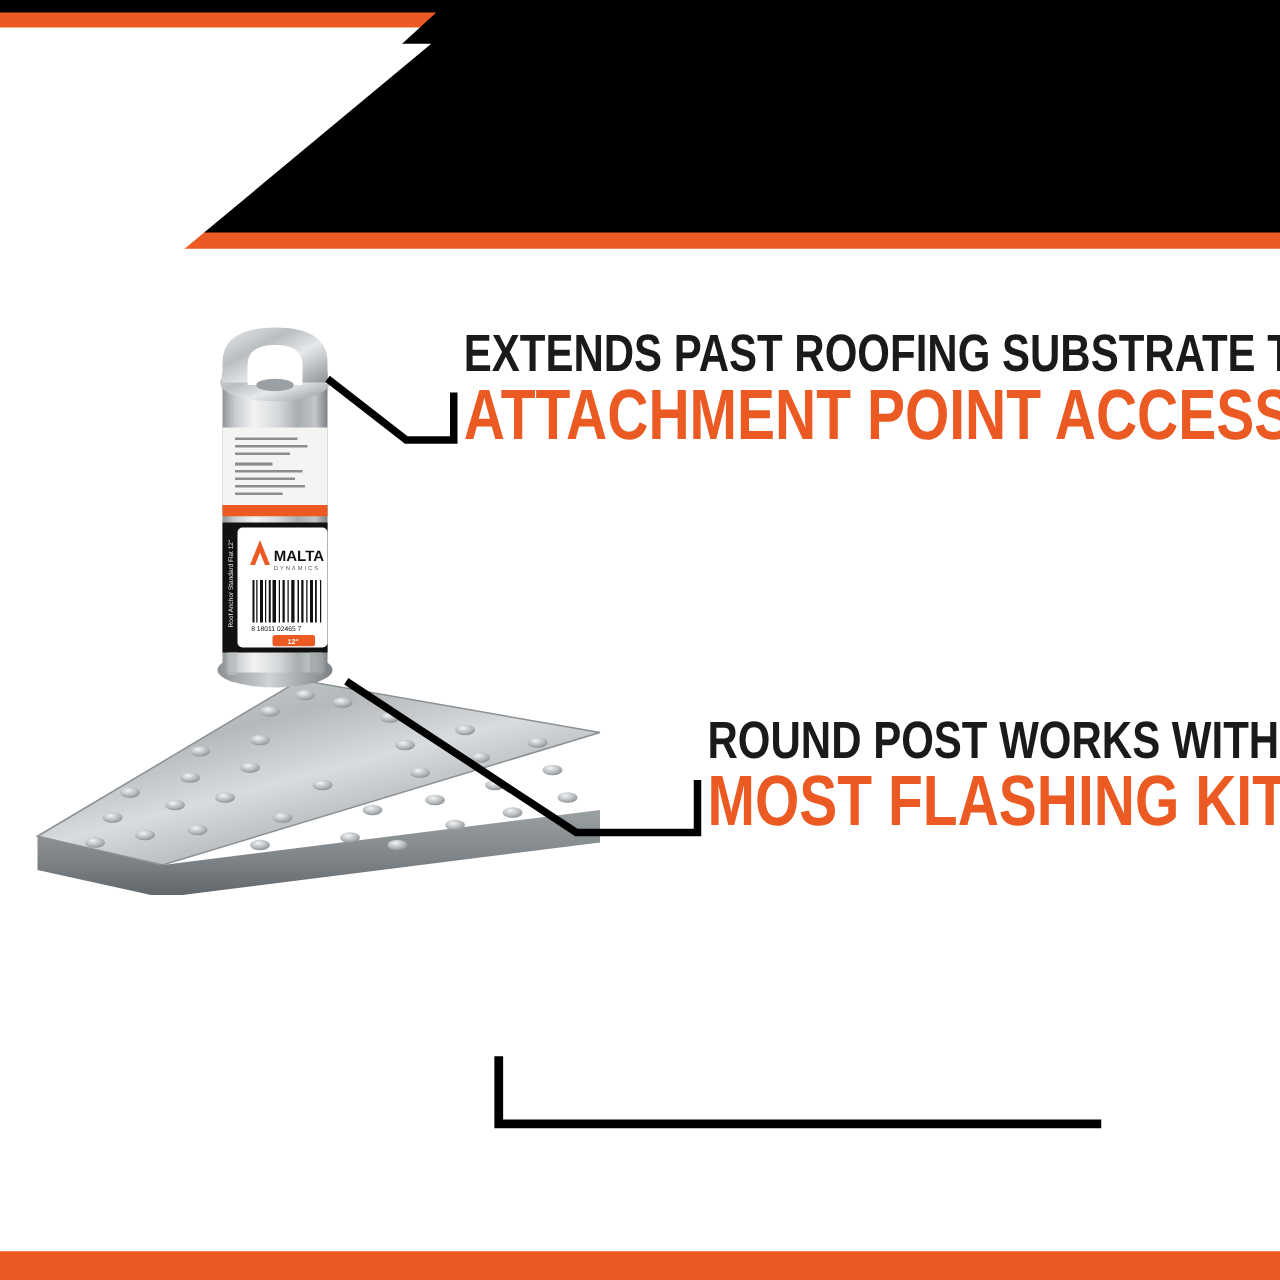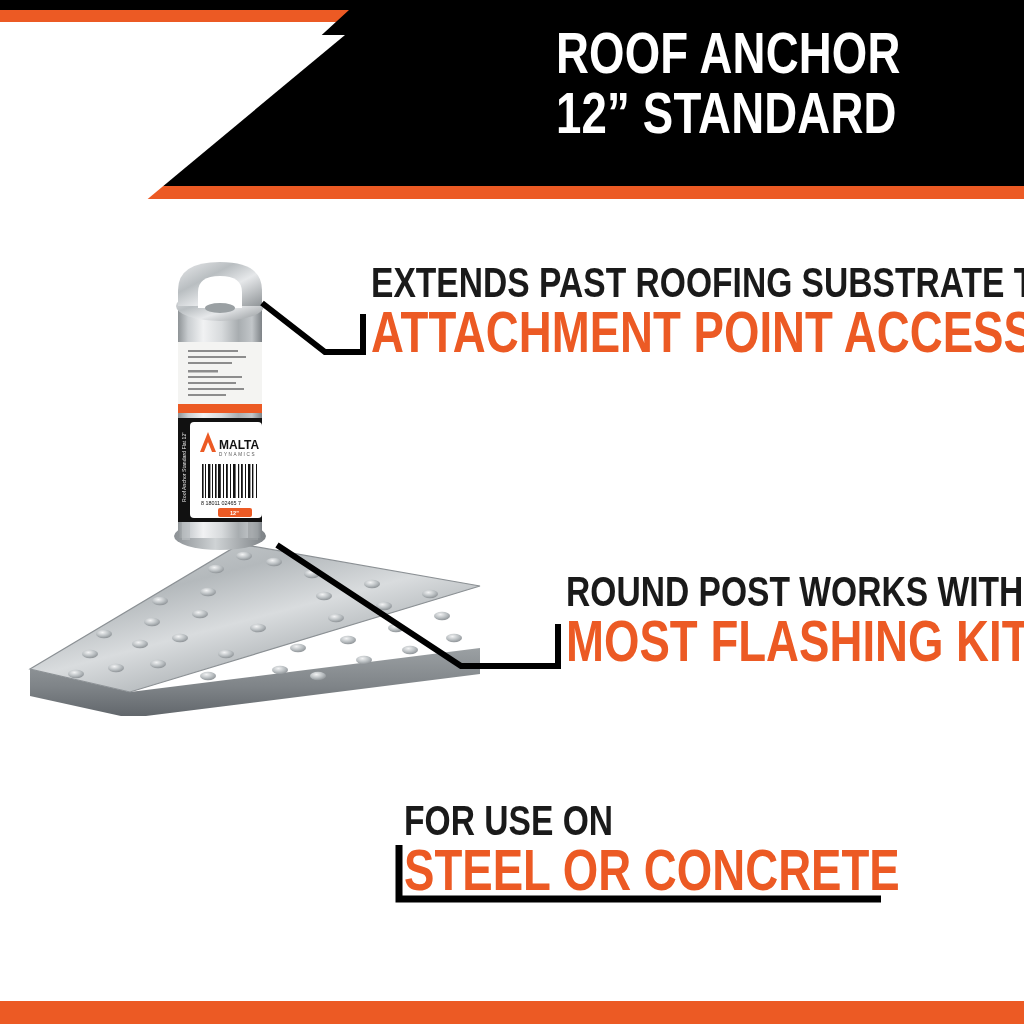--- a/index.html
+++ b/index.html
@@ -62,24 +62,20 @@
 
   <div class="header">
     <svg width="1024" height="205" viewBox="0 0 1024 205" xmlns="http://www.w3.org/2000/svg">
 
       <polygon points="0,0 1024,0 1024,199 143,199 356,22 0,22" fill="#EC5A24"></polygon>
 
       <polygon points="0,0 1024,0 1024,186 157,186 349,10 0,10" fill="#000000"></polygon>
 
       <polygon points="0,35 345,35 132,212 0,212" fill="#FFFFFF"></polygon>
     </svg>
-    <div class="header-text">
-      <span class="header-line">ROOF ANCHOR</span>
-      <span class="header-line">12” STANDARD</span>
-    </div>
   </div>
 
   <div class="product">
     <svg width="480" height="460" viewBox="0 0 480 460" xmlns="http://www.w3.org/2000/svg">
       <defs>
         <linearGradient id="galvPost" x1="0" y1="0" x2="1" y2="0">
           <stop offset="0%" stop-color="#8e9396"></stop>
           <stop offset="12%" stop-color="#c9cdd0"></stop>
           <stop offset="30%" stop-color="#f1f2f3"></stop>
           <stop offset="52%" stop-color="#d7dadc"></stop>
@@ -249,20 +245,16 @@
   <div class="callout" id="callout-attachment">
     <span class="small">EXTENDS PAST ROOFING SUBSTRATE TO MAKE</span>
     <span class="big">ATTACHMENT POINT ACCESSIBLE</span>
   </div>
 
   <div class="callout" id="callout-flashing">
     <span class="small">ROUND POST WORKS WITH</span>
     <span class="big">MOST FLASHING KITS</span>
   </div>
 
-  <div class="callout" id="callout-material">
-    <span class="small">FOR USE ON</span>
-    <span class="big">STEEL OR CONCRETE</span>
-  </div>
 
   <div class="bottom-bar"></div>
 
 </div>
 
 </body></html>

